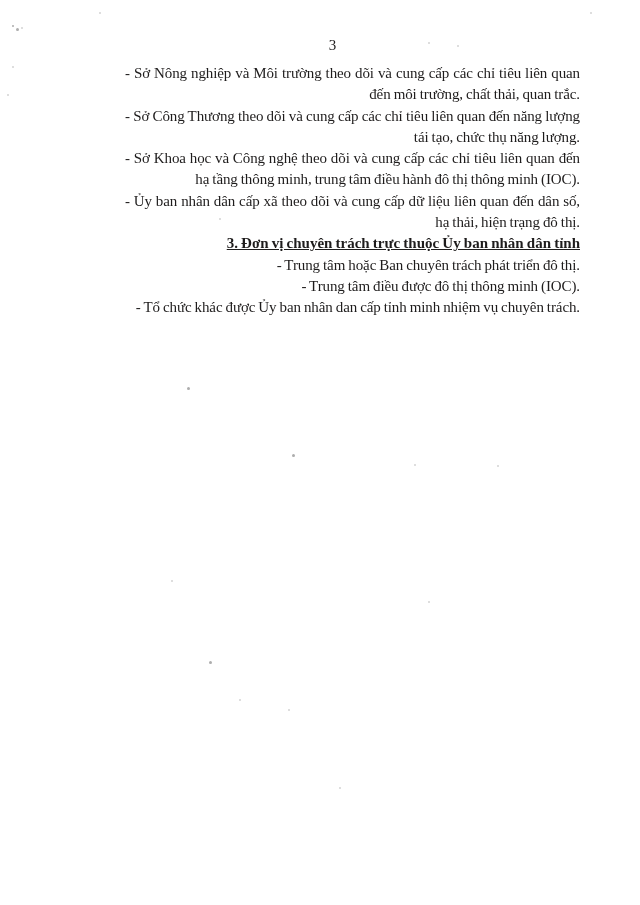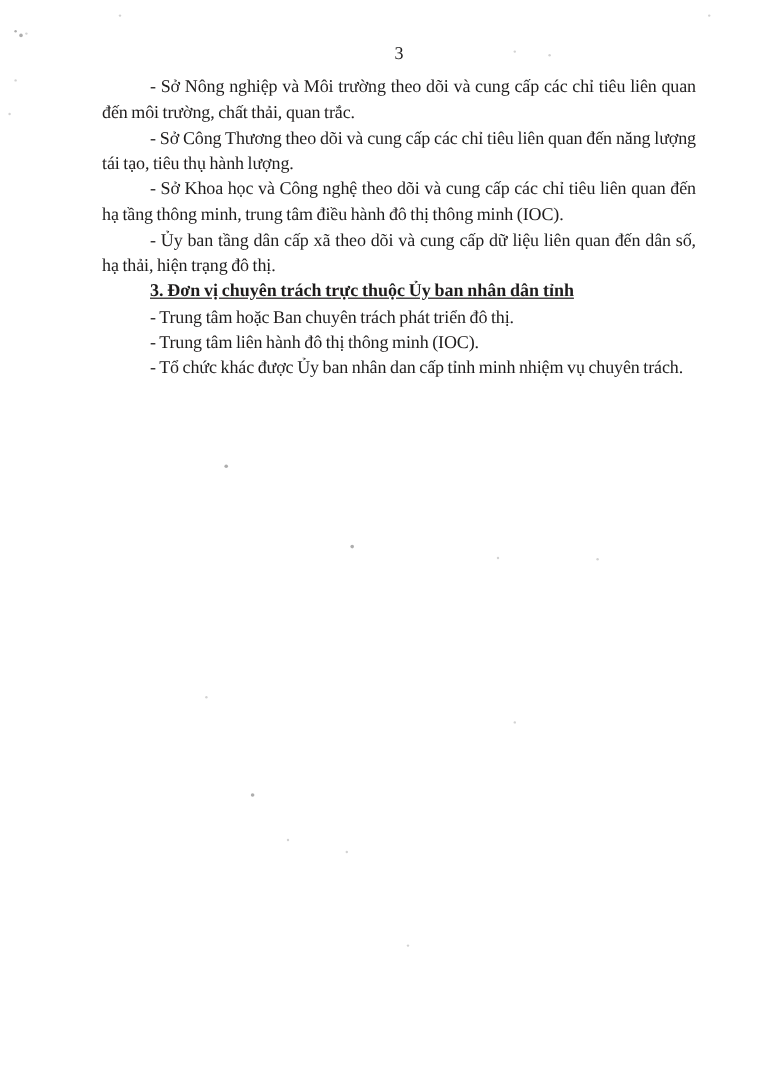--- a/index.html
+++ b/index.html
@@ -32,21 +32,21 @@
     top: 63px;
     left: 85px;
     width: 495px;
     font-size: 15px;
     line-height: 21.3px;
     letter-spacing: -0.1px;
     word-spacing: -0.6px;
   }
   .line {
     white-space: nowrap;
-    text-align: left;
+    text-align: right;
   }
   .line.indent {
     padding-left: 40px;
   }
   .line.full {
     text-align: justify;
     text-align-last: justify;
   }
   .line.bold {
     font-weight: bold;
@@ -65,28 +65,28 @@
 <body>
 
 <div class="page">
 
   <div class="page-number">3</div>
 
   <div class="content">
     <div class="line indent full">- Sở Nông nghiệp và Môi trường theo dõi và cung cấp các chỉ tiêu liên quan</div>
     <div class="line">đến môi trường, chất thải, quan trắc.</div>
     <div class="line indent full">- Sở Công Thương theo dõi và cung cấp các chỉ tiêu liên quan đến năng lượng</div>
-    <div class="line">tái tạo, tiêu thụ hành lượng.</div>
+    <div class="line">tái tạo, chức thụ năng lượng.</div>
     <div class="line indent full">- Sở Khoa học và Công nghệ theo dõi và cung cấp các chỉ tiêu liên quan đến</div>
     <div class="line">hạ tầng thông minh, trung tâm điều hành đô thị thông minh (IOC).</div>
-    <div class="line indent full">- Ủy ban tầng dân cấp xã theo dõi và cung cấp dữ liệu liên quan đến dân số,</div>
+    <div class="line indent full">- Ủy ban nhân dân cấp xã theo dõi và cung cấp dữ liệu liên quan đến dân số,</div>
     <div class="line">hạ thải, hiện trạng đô thị.</div>
     <div class="line indent bold">3. Đơn vị chuyên trách trực thuộc Ủy ban nhân dân tỉnh</div>
     <div class="line indent">- Trung tâm hoặc Ban chuyên trách phát triển đô thị.</div>
-    <div class="line indent">- Trung tâm liên hành đô thị thông minh (IOC).</div>
+    <div class="line indent">- Trung tâm điều được đô thị thông minh (IOC).</div>
     <div class="line indent">- Tổ chức khác được Ủy ban nhân dan cấp tỉnh minh nhiệm vụ chuyên trách.</div>
   </div>
 
   <div class="speck" style="left:12px; top:25px; width:2px; height:2px;"></div>
   <div class="speck" style="left:16px; top:28px; width:3px; height:3px;"></div>
   <div class="speck faint" style="left:21px; top:27px; width:2px; height:2px;"></div>
   <div class="speck faint" style="left:99px; top:12px; width:2px; height:2px;"></div>
   <div class="speck faint" style="left:590px; top:12px; width:2px; height:2px;"></div>
   <div class="speck faint" style="left:428px; top:42px; width:2px; height:2px;"></div>
   <div class="speck faint" style="left:457px; top:45px; width:2px; height:2px;"></div>

